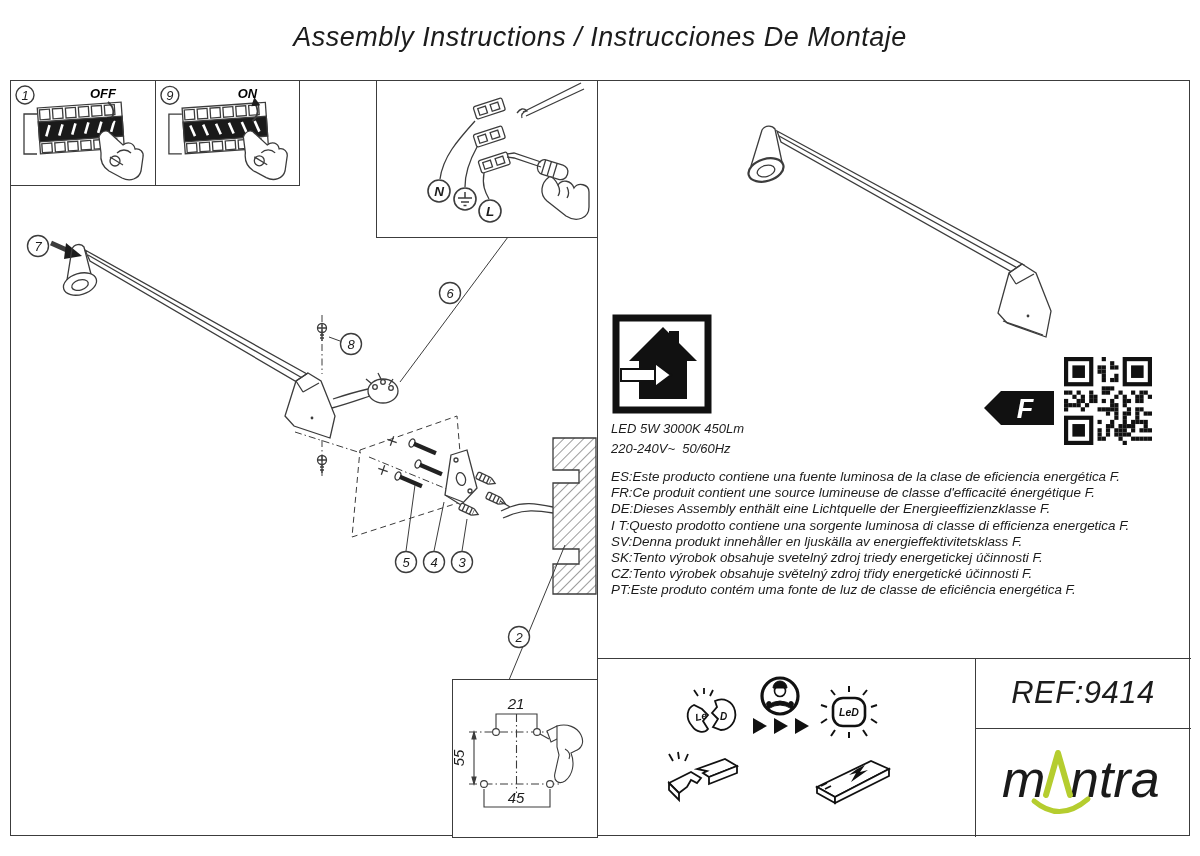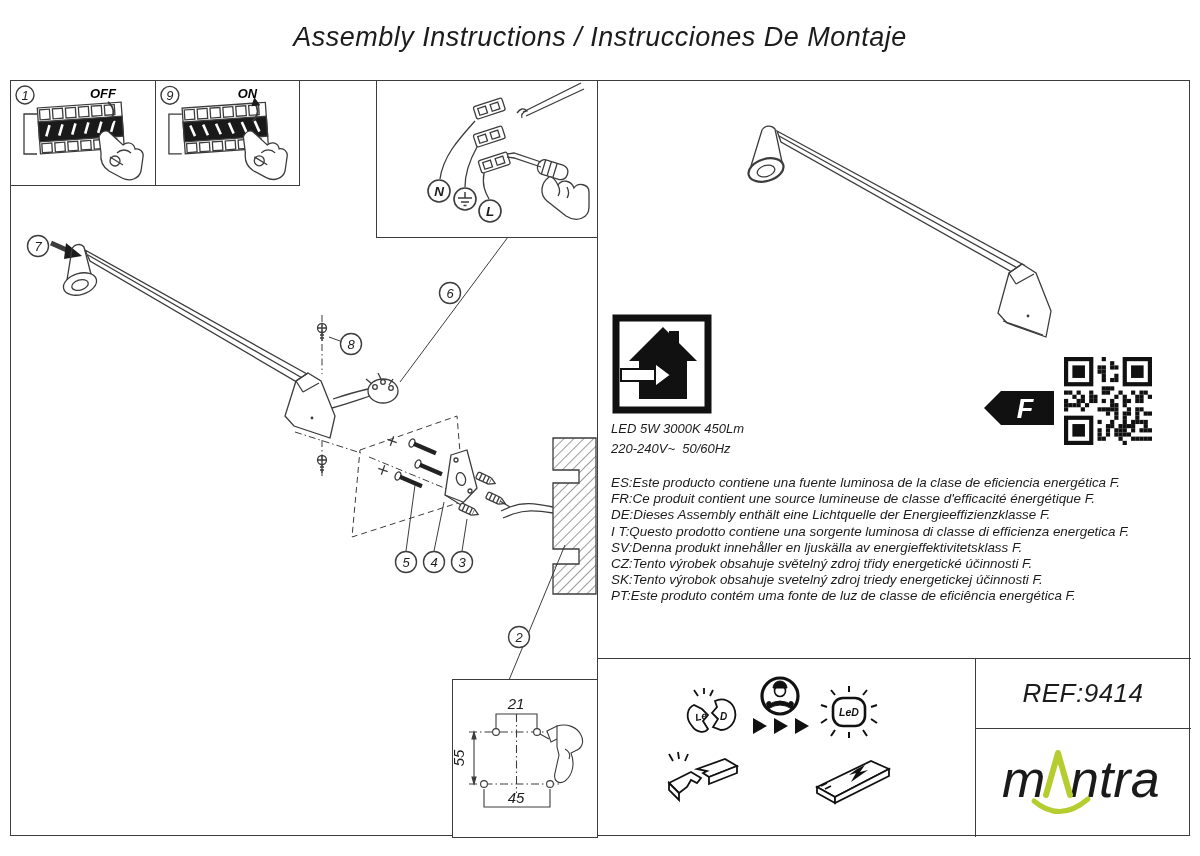--- a/index.html
+++ b/index.html
@@ -9,24 +9,24 @@
          font-size:27px;font-weight:400;letter-spacing:.5px;}
   .sheet{position:absolute;left:10px;top:80px;width:1180px;height:756px;
          border:1.6px solid #3c3c3c;box-sizing:border-box;}
   .ln{position:absolute;background:#3c3c3c;}
   .box{position:absolute;border:1.4px solid #3c3c3c;box-sizing:border-box;background:#fff;}
   svg{display:block;overflow:visible;}
   svg text{font-family:"Liberation Sans",sans-serif;}
   .specs{position:absolute;left:600px;top:338px;width:578px;}
   .spec-line{font-size:13px;line-height:20px;white-space:pre;}
   .lang-line{font-size:13.4px;line-height:16.2px;white-space:nowrap;}
-  .langs{margin-top:16px;}
+  .langs{margin-top:10px;}
   .ref-cell{position:absolute;left:964px;top:577px;width:216px;height:70px;
             display:flex;align-items:center;justify-content:center;
-            font-size:26px;letter-spacing:.5px;}
+            font-size:31px;letter-spacing:.5px;}
   .logo-cell{position:absolute;left:964px;top:647px;width:216px;height:109px;
              display:flex;align-items:center;justify-content:center;}
   .callout-circle{fill:#fff;stroke:#3c3c3c;stroke-width:1.4;}
   .callout-num{font-size:13px;fill:#1c1c1c;}
   .dim-num{font-size:15px;fill:#1c1c1c;}
 </style>
 </head>
 <body>
 
 <div class="page">
@@ -327,22 +327,22 @@
 
     <div class="specs">
       <div class="spec-line">LED 5W 3000K 450Lm</div>
       <div class="spec-line">220-240V~  50/60Hz</div>
       <div class="langs">
         <div class="lang-line">ES:Este producto contiene una fuente luminosa de la clase de eficiencia energética F.</div>
         <div class="lang-line">FR:Ce produit contient une source lumineuse de classe d'efficacité énergétique F.</div>
         <div class="lang-line">DE:Dieses Assembly enthält eine Lichtquelle der Energieeffizienzklasse F.</div>
         <div class="lang-line">I T:Questo prodotto contiene una sorgente luminosa di classe di efficienza energetica F.</div>
         <div class="lang-line">SV:Denna produkt innehåller en ljuskälla av energieffektivitetsklass F.</div>
+        <div class="lang-line">SK:Tento výrobok obsahuje svetelný zdroj triedy energetickej účinnosti F.</div>
         <div class="lang-line">CZ:Tento výrobek obsahuje světelný zdroj třidy energetické účinnosti F.</div>
-        <div class="lang-line">SK:Tento výrobok obsahuje svetelný zdroj triedy energetickej účinnosti F.</div>
         <div class="lang-line">PT:Este produto contém uma fonte de luz de classe de eficiência energética F.</div>
       </div>
     </div>
 
     <svg style="position:absolute;left:972px;top:309px;" width="72" height="36" viewBox="0 0 72 36">
       <path d="M71,1 L71,35 L18,35 L1,18 L18,1 Z" fill="#111"></path>
       <text x="42" y="28" text-anchor="middle" fill="#fff" font-size="27" font-weight="bold">F</text>
     </svg>
 
     <svg id="qr-svg" style="position:absolute;left:1053px;top:276px;" width="88" height="88" viewBox="0 0 88 88">

